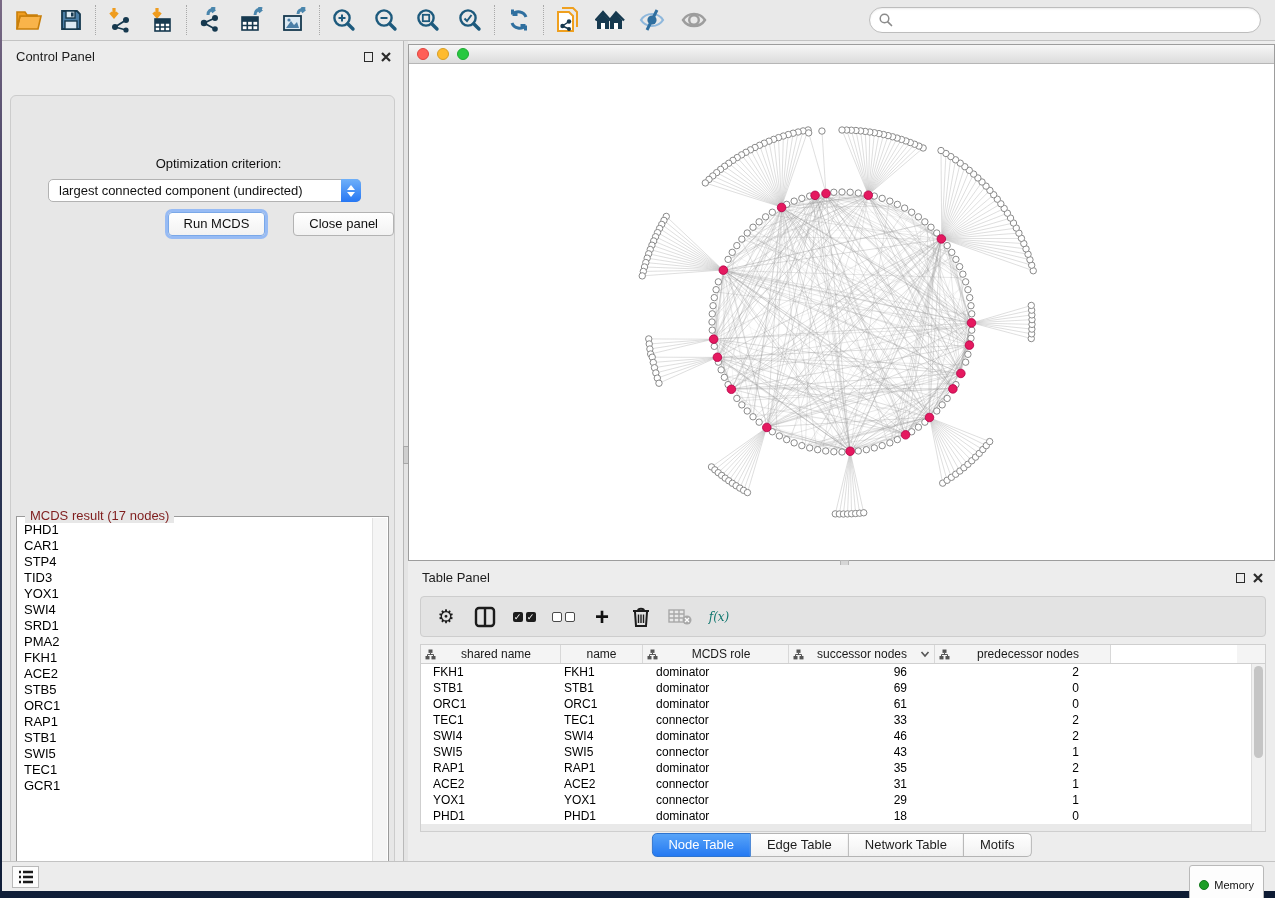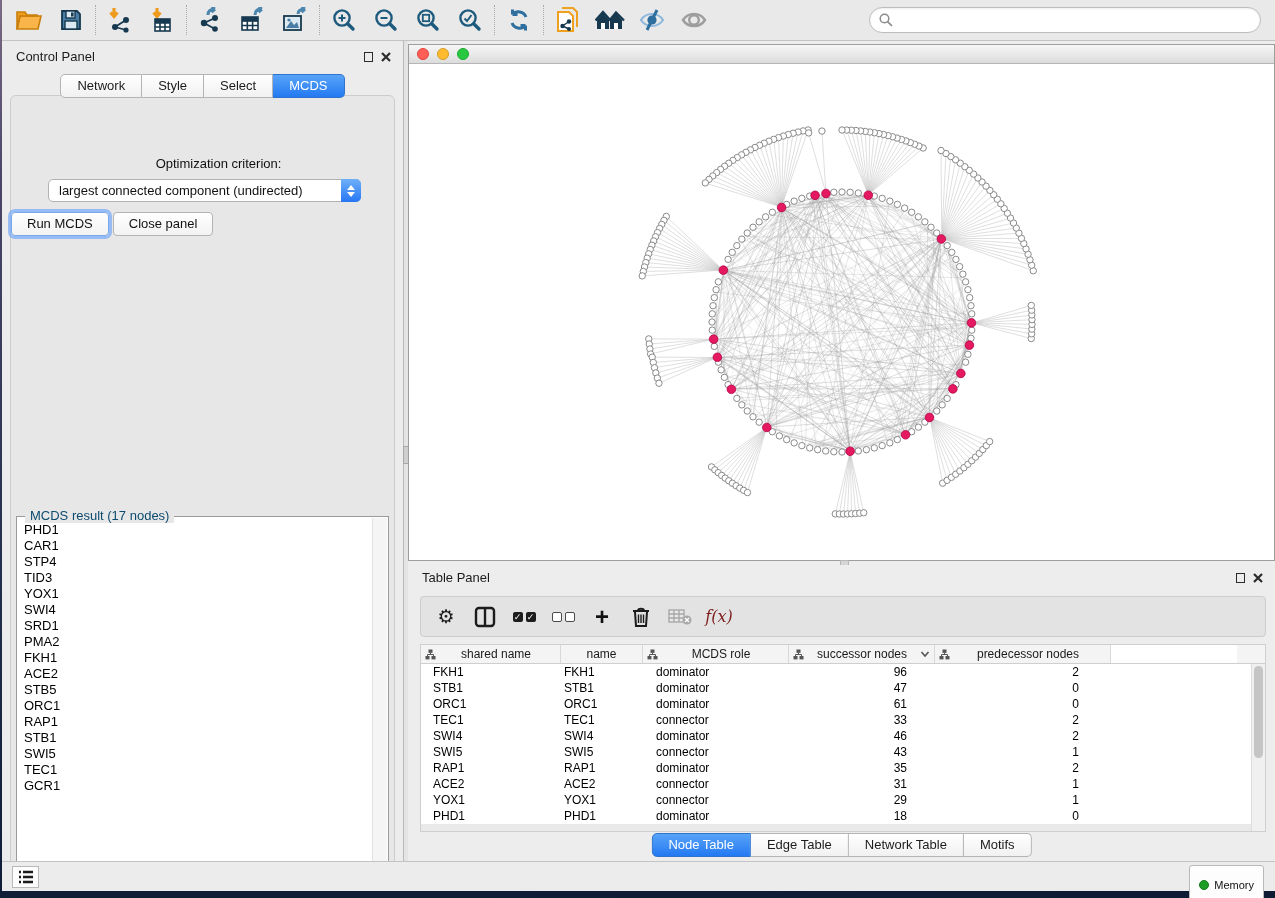--- a/index.html
+++ b/index.html
@@ -37,26 +37,26 @@
   .mtab:last-child { border-radius:0 5px 5px 0; }
   .mtab.active { background:linear-gradient(#58a4f8,#2479f2); color:#fff; border-color:#2e74cf; }
   .opt-label { position:absolute; left:16px; top:60px; width:100%; text-align:center; font-size:13px; color:#111; }
   .selectbox { position:absolute; left:37px; top:83px; width:313px; height:23px; background:#fff;
                border:1px solid #b2b2b2; border-radius:5px; display:flex; align-items:center; }
   .selectbox .val { flex:1; font-size:13px; color:#111; padding-left:10px; white-space:nowrap; overflow:hidden; }
   .stepper { width:20px; height:23px; margin-right:-1px; border-radius:0 5px 5px 0;
              background:linear-gradient(#6fb0f9,#2677f3); display:flex; flex-direction:column; align-items:center; justify-content:center; gap:2px; }
   .tri-up { width:0; height:0; border-left:4px solid transparent; border-right:4px solid transparent; border-bottom:5px solid #fff; }
   .tri-dn { width:0; height:0; border-left:4px solid transparent; border-right:4px solid transparent; border-top:5px solid #fff; }
-  .btn-row { position:absolute; left:0; top:116px; width:100%; display:flex; justify-content:flex-start; gap:4px; }
+  .btn-row { position:absolute; left:0; top:116px; width:100%; display:flex; justify-content:flex-end; gap:28px; }
   .pbtn { font-size:13px; color:#111; background:linear-gradient(#ffffff,#f2f2f2); border:1px solid #b3b3b3;
           border-radius:4px; padding:3px 15px 4px; cursor:default; }
   .pbtn.focus { box-shadow:0 0 0 3px rgba(108,163,250,.65); border-color:#7aa8e8; }
   .mcds-box { position:absolute; left:5px; top:420px; width:373px; height:361px; background:#fff; border:1px solid #9a9a9a; }
-  .mcds-legend { position:absolute; left:8px; top:-9px; background:#e7e7e7; padding:0 5px; font-size:13px; color:#0c4a6e; }
+  .mcds-legend { position:absolute; left:8px; top:-9px; background:#e7e7e7; padding:0 5px; font-size:13px; color:#7f1d1d; }
   .mcds-list { position:absolute; left:0; top:5px; bottom:2px; right:16px; overflow:hidden; padding-left:7px; }
   .mcds-item { font-size:13px; line-height:16px; color:#000; }
   .mcds-scroll { position:absolute; right:1px; top:1px; bottom:1px; width:15px; background:#f5f5f5; border-left:1px solid #e2e2e2; }
 
   
   .vsplit { position:absolute; left:401px; top:41px; width:5px; height:820px; background:#e4e4e4; border-left:1px solid #b9b9b9; }
   .vgrip { position:absolute; left:-1px; top:405px; width:6px; height:18px; background:#cfcfcf; border:1px solid #a8a8a8; }
   .hgrip { position:absolute; left:432px; top:519px; width:9px; height:6px; background:#d6d6d6; border:1px solid #b5b5b5; }
 
   
@@ -70,21 +70,21 @@
   .net-title { position:absolute; left:0; width:100%; text-align:center; font-size:12.5px; color:#2a2a2a; }
   .net-canvas { position:absolute; left:0; top:19px; width:865px; height:496px; background:#fff; }
 
   
   .table-panel { position:absolute; left:0; top:524px; width:867px; height:296px; background:#ededed; }
   .tp-head { position:absolute; left:14px; right:12px; top:5px; display:flex; justify-content:space-between; align-items:center;gap:35px; }
   .tp-toolbar { position:absolute; left:12px; top:31px; width:846px; height:41px; background:#e3e3e3;
                 border:1px solid #cdcdcd; border-radius:4px; display:flex; align-items:center; gap:13px; padding:0 12px; }
   .ticon { display:flex; align-items:center; justify-content:center; width:26px; height:26px; }
   .gear-txt { font-size:19px; color:#1c1c1c; line-height:1; }
-  .fx-txt { font-family:"DejaVu Serif", serif; font-style:italic; font-size:16px; color:#7f1d1d; }
+  .fx-txt { font-family:"DejaVu Serif", serif; font-style:italic; font-size:12px; color:#0f766e; }
   .chkpair { display:flex; gap:3px; }
   .chk { width:10px; height:10px; background:#1c1c1c; color:#fff; font-size:9px; line-height:10px; text-align:center; border-radius:2px; }
   .unchk { width:10px; height:10px; border:1.5px solid #4a4a4a; border-radius:2px; background:#fff; }
   .plus-txt { font-size:24px; font-weight:bold; color:#111; line-height:1; }
 
   .grid { position:absolute; left:12px; top:79px; width:846px; height:188px; background:#e9e9e9; border:1px solid #cfcfcf; }
   .ghead { display:flex; height:19px; background:#f4f4f4; border-bottom:1px solid #cfcfcf; }
   .gh { display:flex; align-items:center; border-right:1px solid #d8d8d8; font-size:12px; color:#1a1a1a; padding:0 4px; }
   .gh .lbl { flex:1; text-align:center; }
   .gbody { background:#fff; position:absolute; left:0; top:19px; width:830px; height:160px; }
@@ -270,26 +270,20 @@
 
   <div class="control-panel">
     <div class="cp-head">
       <span class="panel-title">Control Panel</span>
       <span class="wctl">
         <span class="float-ico"></span>
         <svg width="10" height="10" viewBox="0 0 10 10">
             <path d="M1 1 L9 9 M9 1 L1 9" stroke="#2b2b2b" stroke-width="2.2"></path>
           </svg>
       </span>
-    </div>
-    <div class="tabs-row">
-      <span class="mtab">Network</span>
-      <span class="mtab">Style</span>
-      <span class="mtab">Select</span>
-      <span class="mtab active">MCDS</span>
     </div>
     <div class="cp-inner">
       <div class="opt-label">Optimization criterion:</div>
       <div class="selectbox">
         <span class="val">largest connected component (undirected)</span>
         <span class="stepper">
             <span class="tri-up"></span>
             <span class="tri-dn"></span>
           </span>
       </div>
@@ -1166,21 +1160,21 @@
               <div class="tcell c0">FKH1</div>
               <div class="tcell c1">FKH1</div>
               <div class="tcell c2">dominator</div>
               <div class="tcell c3">96</div>
               <div class="tcell c4">2</div>
             </div>
             <div class="trow">
               <div class="tcell c0">STB1</div>
               <div class="tcell c1">STB1</div>
               <div class="tcell c2">dominator</div>
-              <div class="tcell c3">47</div>
+              <div class="tcell c3">69</div>
               <div class="tcell c4">0</div>
             </div>
             <div class="trow">
               <div class="tcell c0">ORC1</div>
               <div class="tcell c1">ORC1</div>
               <div class="tcell c2">dominator</div>
               <div class="tcell c3">61</div>
               <div class="tcell c4">0</div>
             </div>
             <div class="trow">

